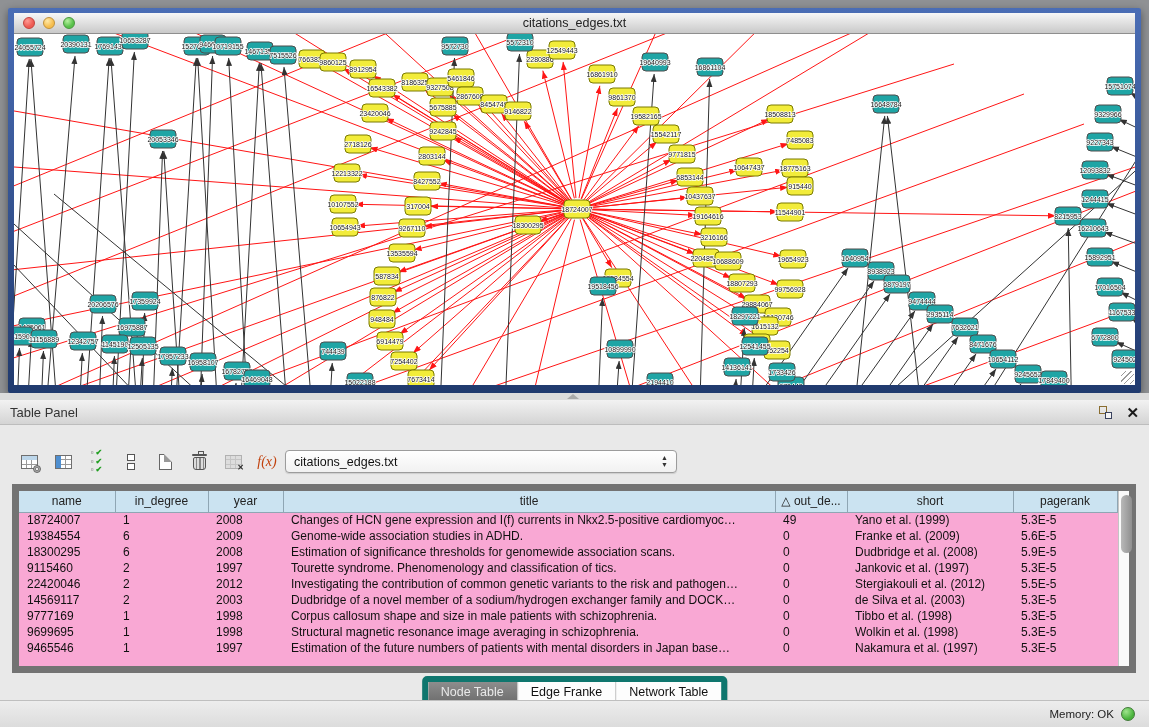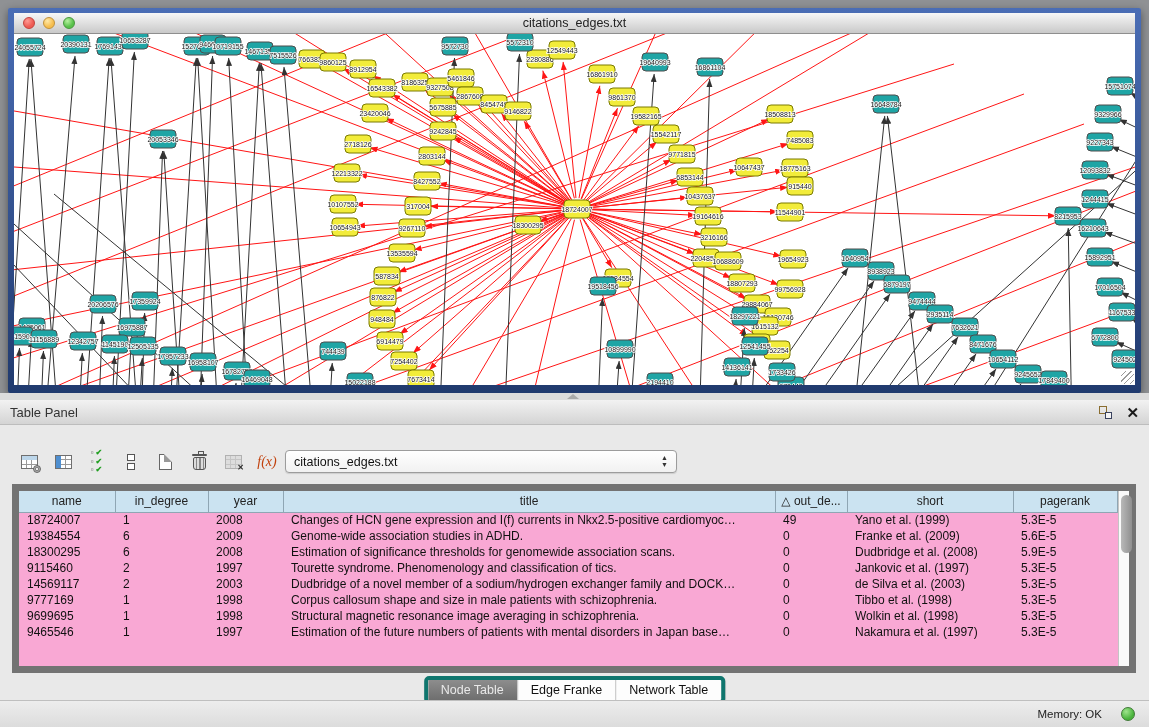--- a/index.html
+++ b/index.html
@@ -80,31 +80,31 @@
   .grid table { border-collapse:collapse; table-layout:fixed; width:1098px; font-size:12px; color:#111; }
   .grid th { background:#cbe3f1; border-right:1px solid #8fa6b4; border-bottom:1px solid #8fa6b4;
       font-weight:normal; font-size:12px; color:#222; height:21px; overflow:hidden; white-space:nowrap; cursor:pointer; }
   .grid td { height:16px; padding:0 4px 0 8px; white-space:nowrap; overflow:hidden; cursor:default; }
   .vscroll { width:16px; background:#fafafa; border-left:1px solid #c4c4c4; position:relative; }
   .vthumb { position:absolute; left:2px; top:4px; width:11px; height:58px; border-radius:6px;
       background:linear-gradient(90deg,#b9b9b9,#8f8f8f); cursor:pointer; }
 
   
   .tabs { position:absolute; left:50%; top:276px; transform:translateX(-50%); display:flex;
-      border:4px solid #0f766e; border-radius:5px; overflow:hidden; background:#fdfdfd;
+      border:6px solid #0f766e; border-radius:5px; overflow:hidden; background:#fdfdfd;
       box-shadow:0 1px 1px rgba(0,0,0,.15); }
   .tab { padding:3px 13px; font-size:12.5px; color:#111; border-right:1px solid #c2c2c2; cursor:pointer; }
   .tab:last-child { border-right:none; }
   .tab.active { background:linear-gradient(#8d8d8d,#6e6e6e); color:#e9e9e9; }
 
   
   .statusbar { position:absolute; left:0; top:700px; width:1149px; height:27px;
       background:linear-gradient(#ededed,#dcdcdc); border-top:1px solid #bfbfbf;
       display:flex; align-items:center; justify-content:flex-end; padding:0 14px; }
-  .mem-label { font-size:11.5px; color:#222; margin-right:19px; }
+  .mem-label { font-size:11.5px; color:#222; margin-right:7px; }
   .mem-dot { width:14px; height:14px; border-radius:50%; border:1px solid #3f7a36;
       background:radial-gradient(circle at 35% 30%, #9fe48d, #49b33c 65%); }
 </style>
 </head>
 <body>
 
 <div class="desktop"></div>
 
 <div class="net-window">
   <div class="titlebar">
@@ -630,20 +630,29 @@
             <tr>
               <td>9115460</td>
               <td>2</td>
               <td>1997</td>
               <td>Tourette syndrome. Phenomenology and classification of tics.</td>
               <td>0</td>
               <td>Jankovic et al. (1997)</td>
               <td>5.3E-5</td>
             </tr>
             <tr>
+              <td>22420046</td>
+              <td>2</td>
+              <td>2012</td>
+              <td>Investigating the contribution of common genetic variants to the risk and pathogen…</td>
+              <td>0</td>
+              <td>Stergiakouli et al. (2012)</td>
+              <td>5.5E-5</td>
+            </tr>
+            <tr>
               <td>14569117</td>
               <td>2</td>
               <td>2003</td>
               <td>Dudbridge of a novel member of a sodium/hydrogen exchanger family and DOCK…</td>
               <td>0</td>
               <td>de Silva et al. (2003)</td>
               <td>5.3E-5</td>
             </tr>
             <tr>
               <td>9777169</td>

